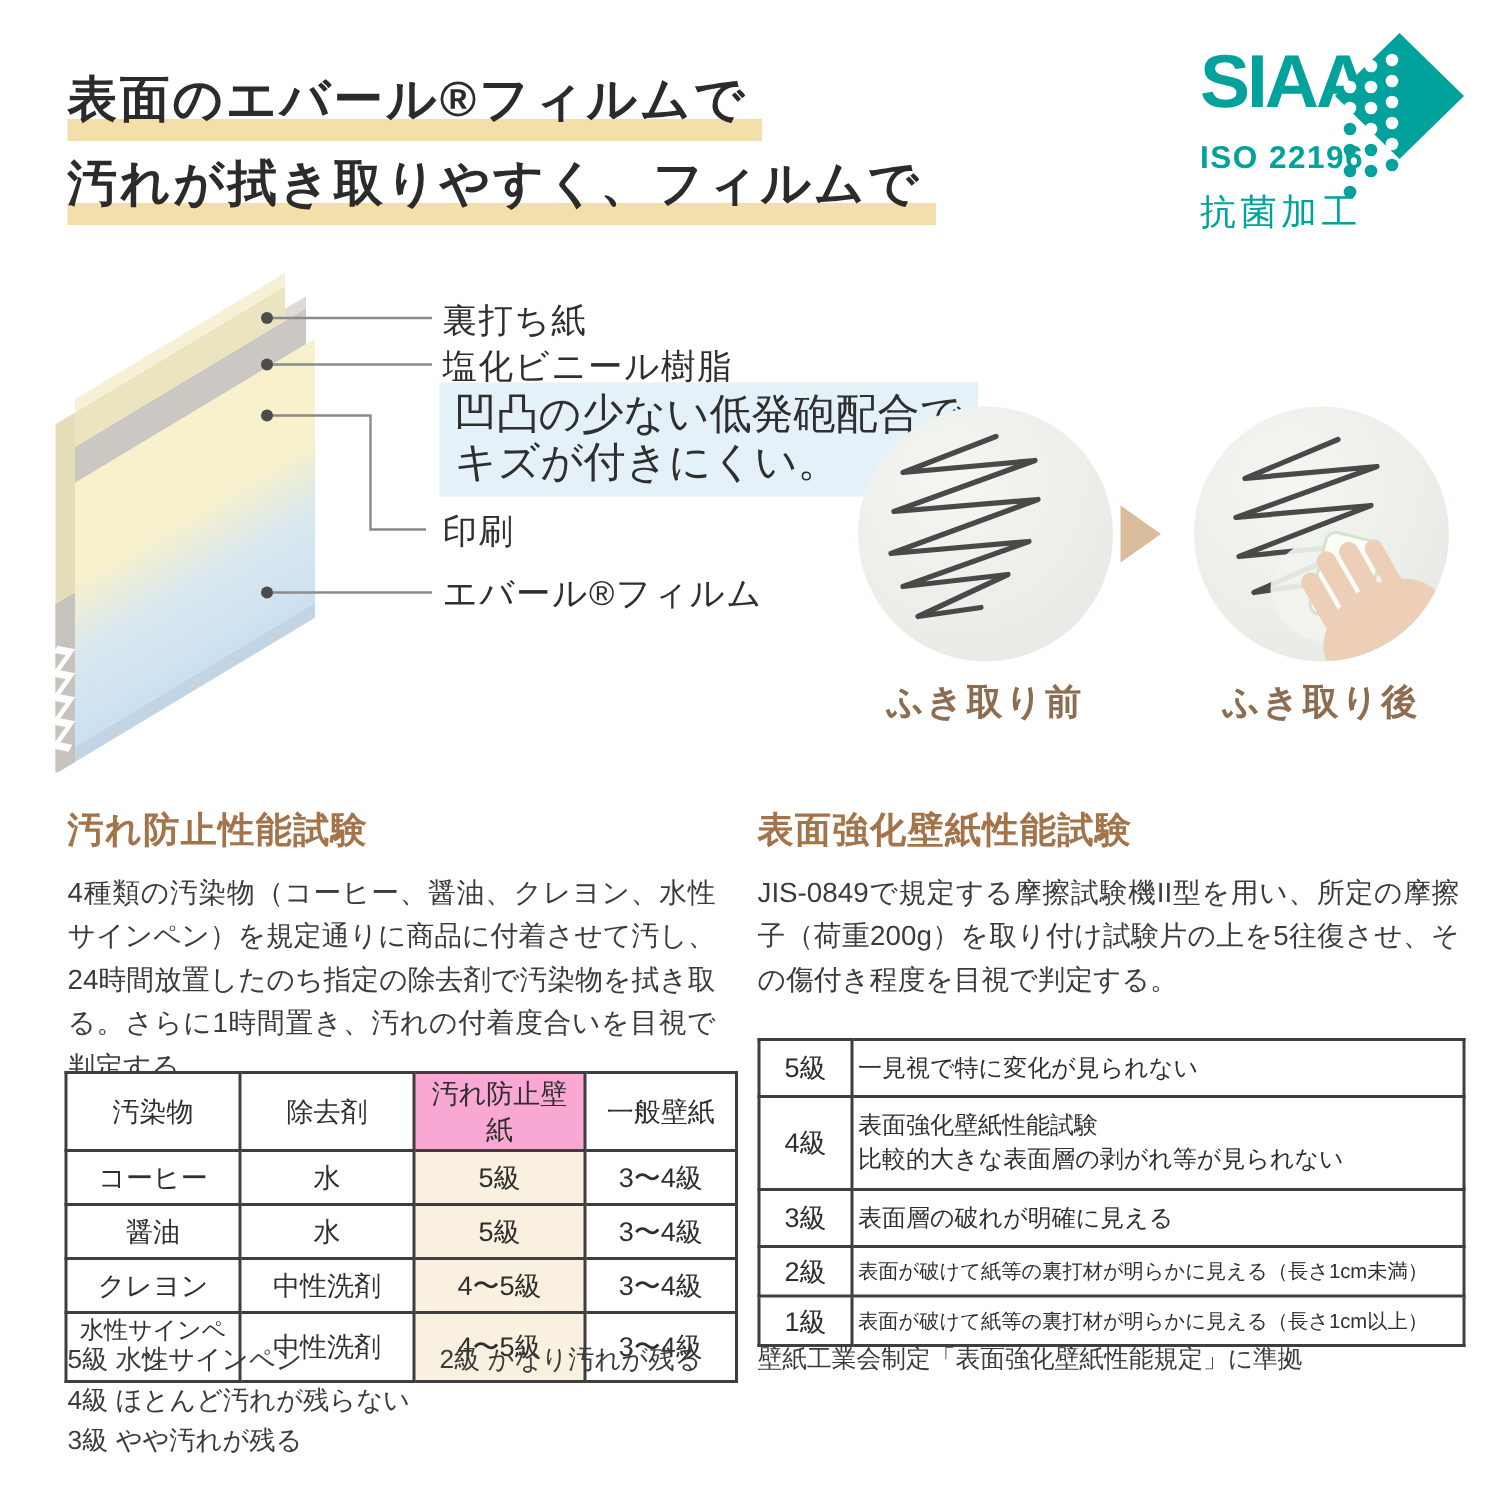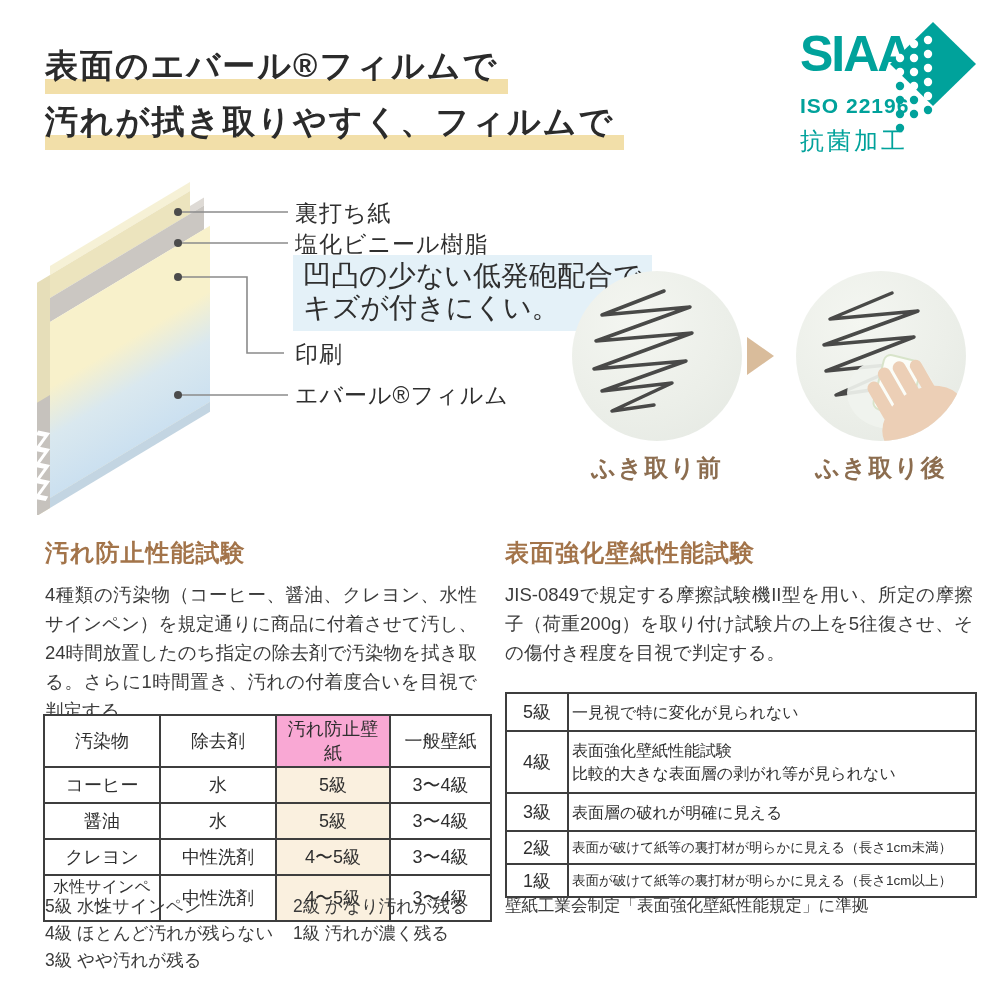--- a/index.html
+++ b/index.html
@@ -207,21 +207,20 @@
   </tbody>
     </table>
 
   <div class="abs legend" style="left:45px;top:893px">
     <div>5級 水性サインペン</div>
     <div>4級 ほとんど汚れが残らない</div>
     <div>3級 やや汚れが残る</div>
   </div>
   <div class="abs legend" style="left:293px;top:893px">
     <div>2級 かなり汚れが残る</div>
-    <div>1級 汚れが濃く残る</div>
   </div>
 
   <div class="abs section-heading" style="left:505px;top:537px">表面強化壁紙性能試験</div>
   <div class="abs body-text" style="left:505px;top:580px;width:468px">JIS-0849で規定する摩擦試験機II型を用い、所定の摩擦子（荷重200g）を取り付け試験片の上を5往復させ、その傷付き程度を目視で判定する。</div>
 
   <table class="abs surface-table">
     <tbody>
         <tr class="r1">
       <td class="grade">5級</td>
       <td class="desc">一見視で特に変化が見られない</td>

